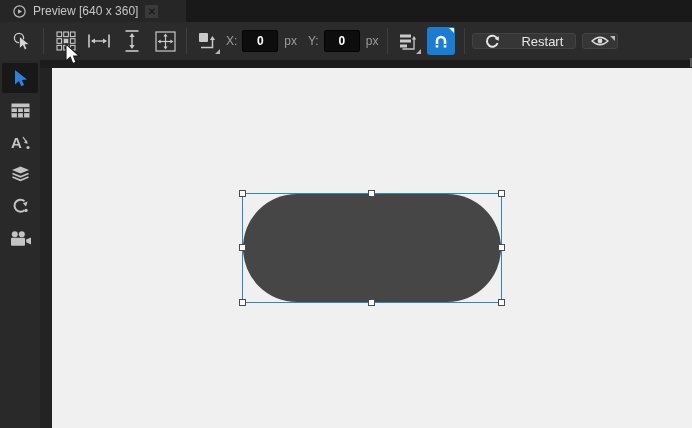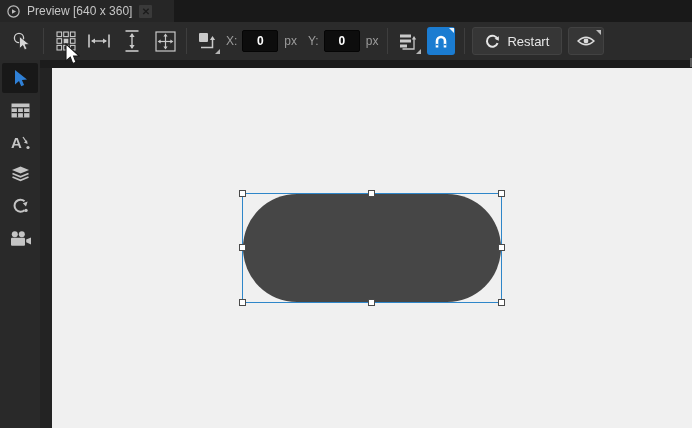--- a/index.html
+++ b/index.html
@@ -4,34 +4,34 @@
 <style>
   html,body{margin:0;padding:0;}
   body{
     width:692px;height:428px;overflow:hidden;position:relative;
     background:#f0f0f0;
     font-family:"Liberation Sans", sans-serif;
     -webkit-font-smoothing:antialiased;
   }
   
   .tab-bar{height:22px;background:#191919;display:flex;align-items:stretch;}
-  .tab{width:160px;background:#262626;display:flex;align-items:center;gap:7px;padding:0 7px;}
+  .tab{width:160px;background:#262626;display:flex;align-items:center;gap:7px;padding:0 13px;}
   .tab-title{color:#c6c6c6;font-size:12px;white-space:nowrap;}
   .tab-close{width:13px;height:13px;background:#3a3a3a;color:#1b1b1b;font-size:10px;font-weight:bold;
     line-height:13px;text-align:center;border-radius:1px;cursor:default;}
   
   .toolbar{height:38px;background:#2b2b2b;display:flex;align-items:center;position:relative;}
   .tbtn{width:28px;height:28px;display:flex;align-items:center;justify-content:center;position:relative;flex:0 0 auto;}
   .sep{width:1px;height:26px;background:#3e3e3e;flex:0 0 auto;}
   .tlabel{color:#9c9c9c;font-size:12px;flex:0 0 auto;}
   .tinput{width:34px;height:20px;background:#0d0d0d;border:1px solid #050505;color:#ffffff;
     font-size:12px;font-weight:bold;text-align:center;border-radius:2px;
     font-family:"Liberation Sans",sans-serif;padding:0;}
-  .btn-raised{height:28px;background:#363636;border:1px solid #424242;border-radius:3px;
-    display:flex;align-items:center;justify-content:center;gap:7px;position:relative;box-sizing:border-box;flex:0 0 auto;}
+  .btn-raised{height:16px;background:#363636;border:1px solid #424242;border-radius:3px;
+    display:flex;align-items:center;justify-content:center;gap:21px;position:relative;box-sizing:border-box;flex:0 0 auto;}
   .restart-label{color:#e6e6e6;font-size:13px;}
   .magnet-btn{width:28px;height:28px;background:#1b7cd1;border-radius:3px;
     display:flex;align-items:center;justify-content:center;position:relative;flex:0 0 auto;}
   .mark-br{position:absolute;right:1px;bottom:1px;width:0;height:0;border-style:solid;
     border-width:0 0 5px 5px;border-color:transparent transparent #b5b5b5 transparent;}
   .mark-tr{position:absolute;right:1px;top:1px;width:0;height:0;border-style:solid;
     border-width:0 5px 5px 0;border-color:transparent #eaf4fc transparent transparent;}
   .mark-tr-gray{position:absolute;right:2px;top:2px;width:0;height:0;border-style:solid;
     border-width:0 5px 5px 0;border-color:transparent #bdbdbd transparent transparent;}
   .edge-sliver{position:absolute;right:0;top:36px;width:2px;height:9px;background:#5a5a5a;}

